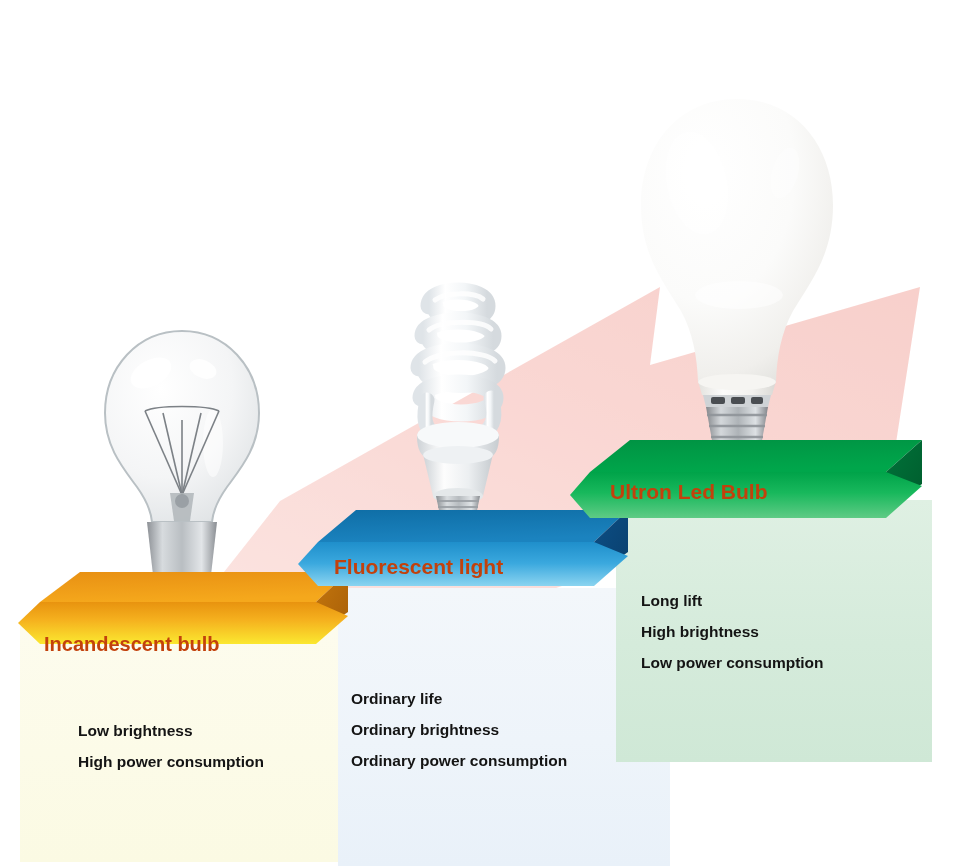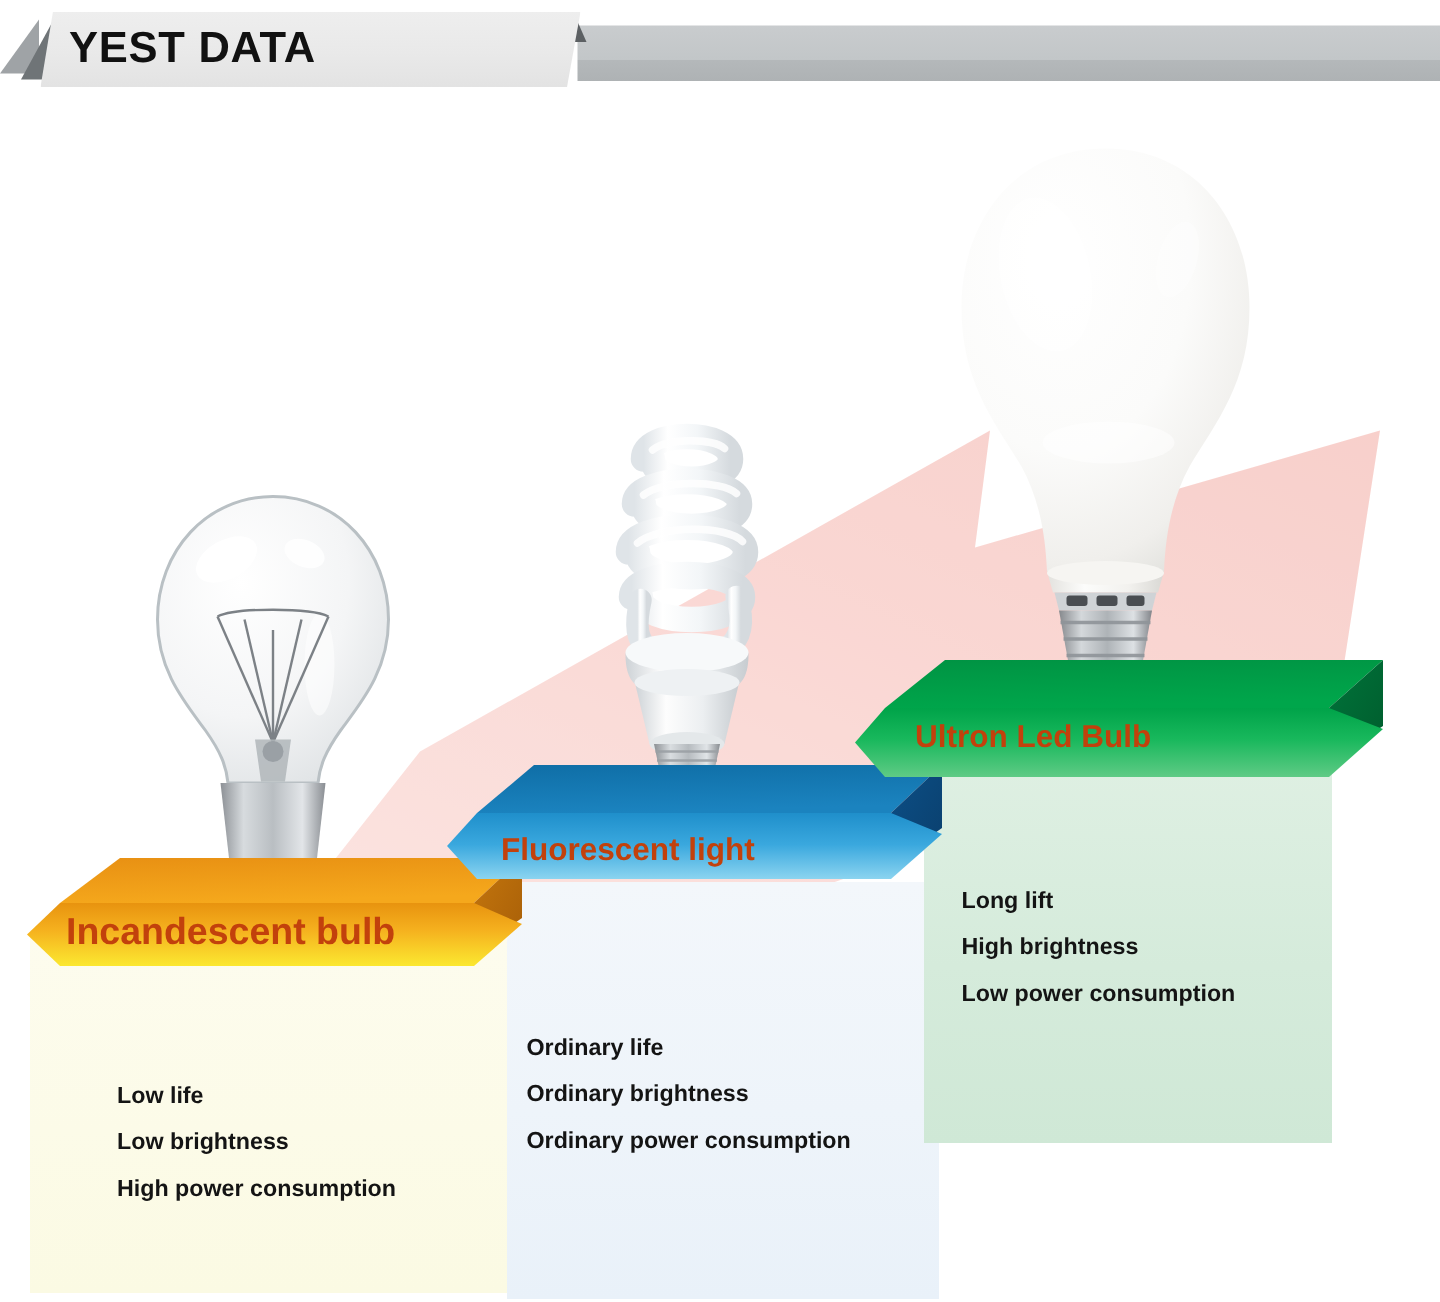--- a/index.html
+++ b/index.html
@@ -90,20 +90,21 @@
     left: 180px;
     top: 285px;
     width: 780px;
     height: 330px;
     opacity: 0.55;
   }
 
   
   .panel {
     position: absolute;
+    padding-left: 44px;
   }
   #panel-incandescent {
     left: 20px;
     top: 620px;
     width: 325px;
     height: 242px;
     background: linear-gradient(to bottom, #fdfcee 0%, #fcfbe8 55%, #fbfae3 100%);
   }
   #panel-fluorescent {
     left: 338px;
@@ -146,62 +147,53 @@
     display: block;
     overflow: visible;
   }
   .block-label {
     position: absolute;
     font-weight: bold;
     color: #c2410c;
     white-space: nowrap;
   }
   #block-incandescent { left: 18px; top: 572px; width: 330px; height: 90px; }
-  #label-incandescent { left: 26px; top: 35px; font-size: 25px; text-align: center; }
+  #label-incandescent { left: 26px; top: 61px; font-size: 20px; text-align: center; }
   #block-fluorescent { left: 298px; top: 510px; width: 330px; height: 94px; }
   #label-fluorescent { left: 36px; top: 45px; font-size: 21px; }
   #block-led { left: 570px; top: 440px; width: 352px; height: 96px; }
   #label-led { left: 40px; top: 40px; font-size: 21px; }
 
   
   .bulb { position: absolute; }
   .bulb svg { display: block; overflow: visible; }
   #bulb-incandescent { left: 95px; top: 325px; width: 175px; height: 270px; }
   #bulb-fluorescent { left: 383px; top: 272px; width: 150px; height: 258px; }
   #bulb-led { left: 635px; top: 95px; width: 205px; height: 385px; }
 </style>
 </head>
 <body>
 
 <div id="stage">
 
-  <div id="header-banner">
-    <div class="hdr-darkbar"></div>
-    <div class="hdr-tri-left-a"></div>
-    <div class="hdr-tri-left-b"></div>
-    <div class="hdr-tri-notch"></div>
-    <div class="hdr-plate"></div>
-    <div id="header-title">YEST DATA</div>
-  </div>
 
   <svg id="growth-arrow" viewBox="0 0 780 330" preserveAspectRatio="none" aria-hidden="true">
     <defs>
       <linearGradient id="pinkGrad" x1="0" y1="1" x2="1" y2="0">
         <stop offset="0%" stop-color="#f9cfc9"></stop>
         <stop offset="55%" stop-color="#f6b8b1"></stop>
         <stop offset="100%" stop-color="#f3aaa2"></stop>
       </linearGradient>
     </defs>
 
     <path d="M 10 330 L 100 216 L 480 2 L 470 80 L 740 2 L 700 262 L 640 210 L 300 330 Z" fill="url(#pinkGrad)"></path>
   </svg>
 
   <div class="panel" id="panel-incandescent">
     <ul class="panel-list" id="list-incandescent">
-      <li>Low life</li>
       <li>Low brightness</li>
       <li>High power consumption</li>
     </ul>
   </div>
 
   <div class="panel" id="panel-fluorescent">
     <ul class="panel-list" id="list-fluorescent">
       <li>Ordinary life</li>
       <li>Ordinary brightness</li>
       <li>Ordinary power consumption</li>

